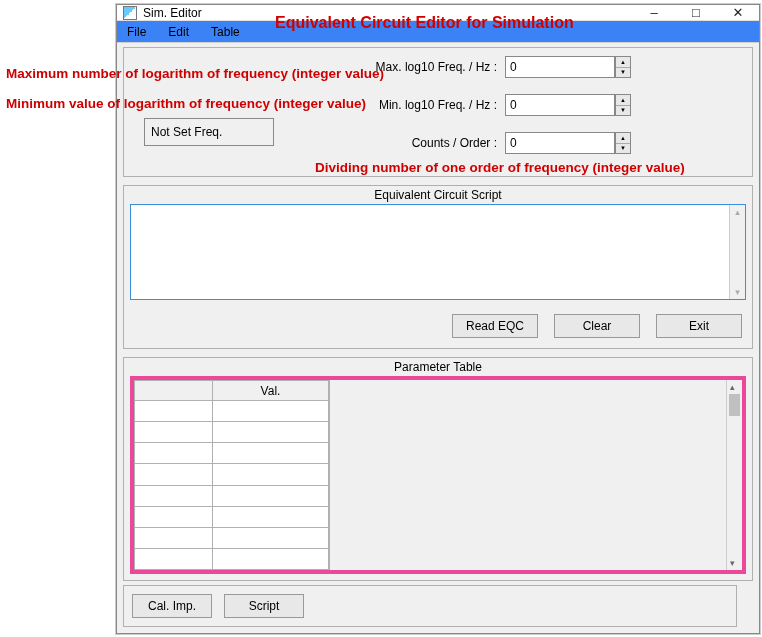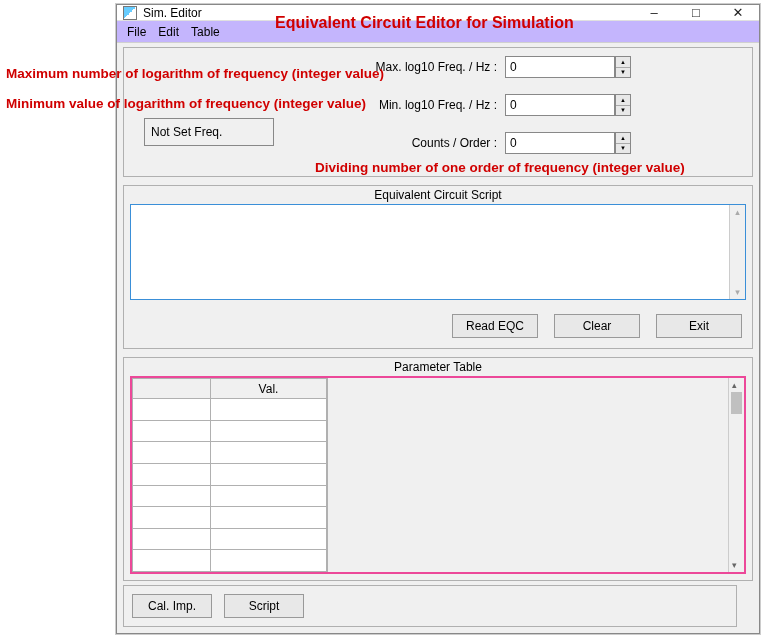--- a/index.html
+++ b/index.html
@@ -4,41 +4,41 @@
 <style>
   * { box-sizing: border-box; font-family: "Segoe UI", Tahoma, sans-serif; }
   body { margin: 0; background: #fff; width: 762px; height: 637px; position: relative; font-size: 12px; color: #000; }
   .annot { position: absolute; color: #d00000; font-weight: bold; font-size: 13.5px; pointer-events: none; z-index: 50; }
   .window { position: absolute; left: 116px; top: 4px; width: 644px; height: 630px; background: #f0f0f0; border: 1px solid #888; box-shadow: 0 0 0 1px #ccc; display: flex; flex-direction: column; }
   .titlebar { height: 16px; background: #fff; display: flex; align-items: center; padding: 0 0 0 6px; border-bottom: 1px solid #e0e0e0; }
   .titlebar .icon { width: 14px; height: 14px; border: 1px solid #777; margin-right: 6px; display:inline-block; background: linear-gradient(135deg,#6cf 50%, #fff 50%); }
   .titlebar .title { font-size: 12px; flex: 0 0 auto; }
   .titlebar .spacer { flex: 1; }
   .winbtn { width: 42px; height: 28px; display: flex; align-items: center; justify-content: center; font-size: 13px; color: #222; }
-  .menubar { height: 22px; background: #c4b5fd; display: flex; align-items: center; padding: 0 4px; border-bottom: 1px solid #d0d0d0; }
+  .menubar { height: 22px; background: #3b82f6; display: flex; align-items: center; padding: 0 4px; gap: 10px; border-bottom: 1px solid #d0d0d0; }
   .menubar span { padding: 2px 6px; }
   .panel { margin: 4px 6px; border: 1px solid #b0b0b0; background: #f0f0f0; padding: 6px 8px; position: relative; flex-shrink: 0; }
   .freqpanel { display: flex; flex-direction: column; gap: 12px; padding-bottom: 14px; align-items: center;}
   .freq-row { display: flex; align-items: center; height: 26px; }
   .freq-label { flex: 0 0 130px; text-align: right; padding-right: 8px; font-size: 12px; margin-left: 130px;}
   .freq-input { width: 110px; height: 22px; border: 1px solid #888; background: #fff; padding: 0 4px; font-size: 12px; }
   .spinner { width: 16px; height: 22px; display:flex; flex-direction: column; border:1px solid #888; margin-left: 0px;}
   .spinner div { flex:1; background:#e8e8e8; display:flex; align-items:center; justify-content:center; font-size:6px; line-height:1; border-bottom:1px solid #aaa;}
   .spinner div:last-child{border-bottom:none;}
   .btn { height: 24px; border: 1px solid #999; background: #e8e8e8; display:inline-flex; align-items:center; justify-content:center; padding: 0 12px; font-size:12px; min-width:70px;}
   .statusbox { position:absolute; left:20px; top:70px; width:130px; height:28px; border:1px solid #888; background:#f0f0f0; display:flex; align-items:center; padding:0 6px; font-size:12px;}
   .groupbox { margin: 4px 6px; border:1px solid #b0b0b0; background:#f0f0f0; display:flex; flex-direction:column; flex-shrink:0;}
   .group-title { text-align:center; font-size:12px; padding:2px 0; background:#f0f0f0;}
   .textarea { margin: 0 6px 6px 6px; border:1px solid #3a8fd8; background:#fff; height:96px; position:relative; display:flex;}
   .textarea textarea { flex:1; border:none; resize:none; outline:none; padding:2px 4px; font-family:inherit; font-size:12px;}
   .textarea .sb { width:16px; background:#f0f0f0; border-left:1px solid #ccc; display:flex; flex-direction:column; justify-content:space-between; align-items:center; color:#aaa; font-size:9px; padding:2px 0;}
   .btnrow { display:flex; justify-content:flex-end; gap:16px; padding:8px 10px 10px 10px;}
   .btnrow .btn{min-width:86px;}
   .paramgroup{flex:1; display:flex; flex-direction:column; min-height:0;}
-  .tablewrap { position:relative; margin:0 6px 6px 6px; flex:1; border:2px solid #ec4899; background:#fff; display:flex; min-height:150px;}
+  .tablewrap { position:relative; margin:0 6px 6px 6px; flex:1; border:4px solid #ec4899; background:#fff; display:flex; min-height:150px;}
   table { border-collapse:collapse; width:194px; table-layout:fixed; }
   th, td { border:1px solid #b0b0b0; height:20px; font-size:12px; background:#f0f0f0;}
   th{background:#f0f0f0; font-weight:normal;}
   td{background:#fff;}
   .tableblank{flex:1; background:#f0f0f0; border-left:1px solid #b0b0b0;}
   .vscroll{width:16px; background:#f0f0f0; border-left:1px solid #ccc; position:relative;}
   .vscroll::before{content:"▴"; position:absolute; top:2px; left:3px; font-size:9px; color:#666;}
   .vscroll::after{content:"▾"; position:absolute; bottom:2px; left:3px; font-size:9px; color:#666;}
   .vscroll .thumb{position:absolute; top:14px; left:2px; right:2px; height:22px; background:#c0c0c0;}
   .bottombar{ margin:0 22px 6px 6px; border:1px solid #b0b0b0; background:#f0f0f0; padding:8px; display:flex; gap:12px; flex-shrink:0;}

